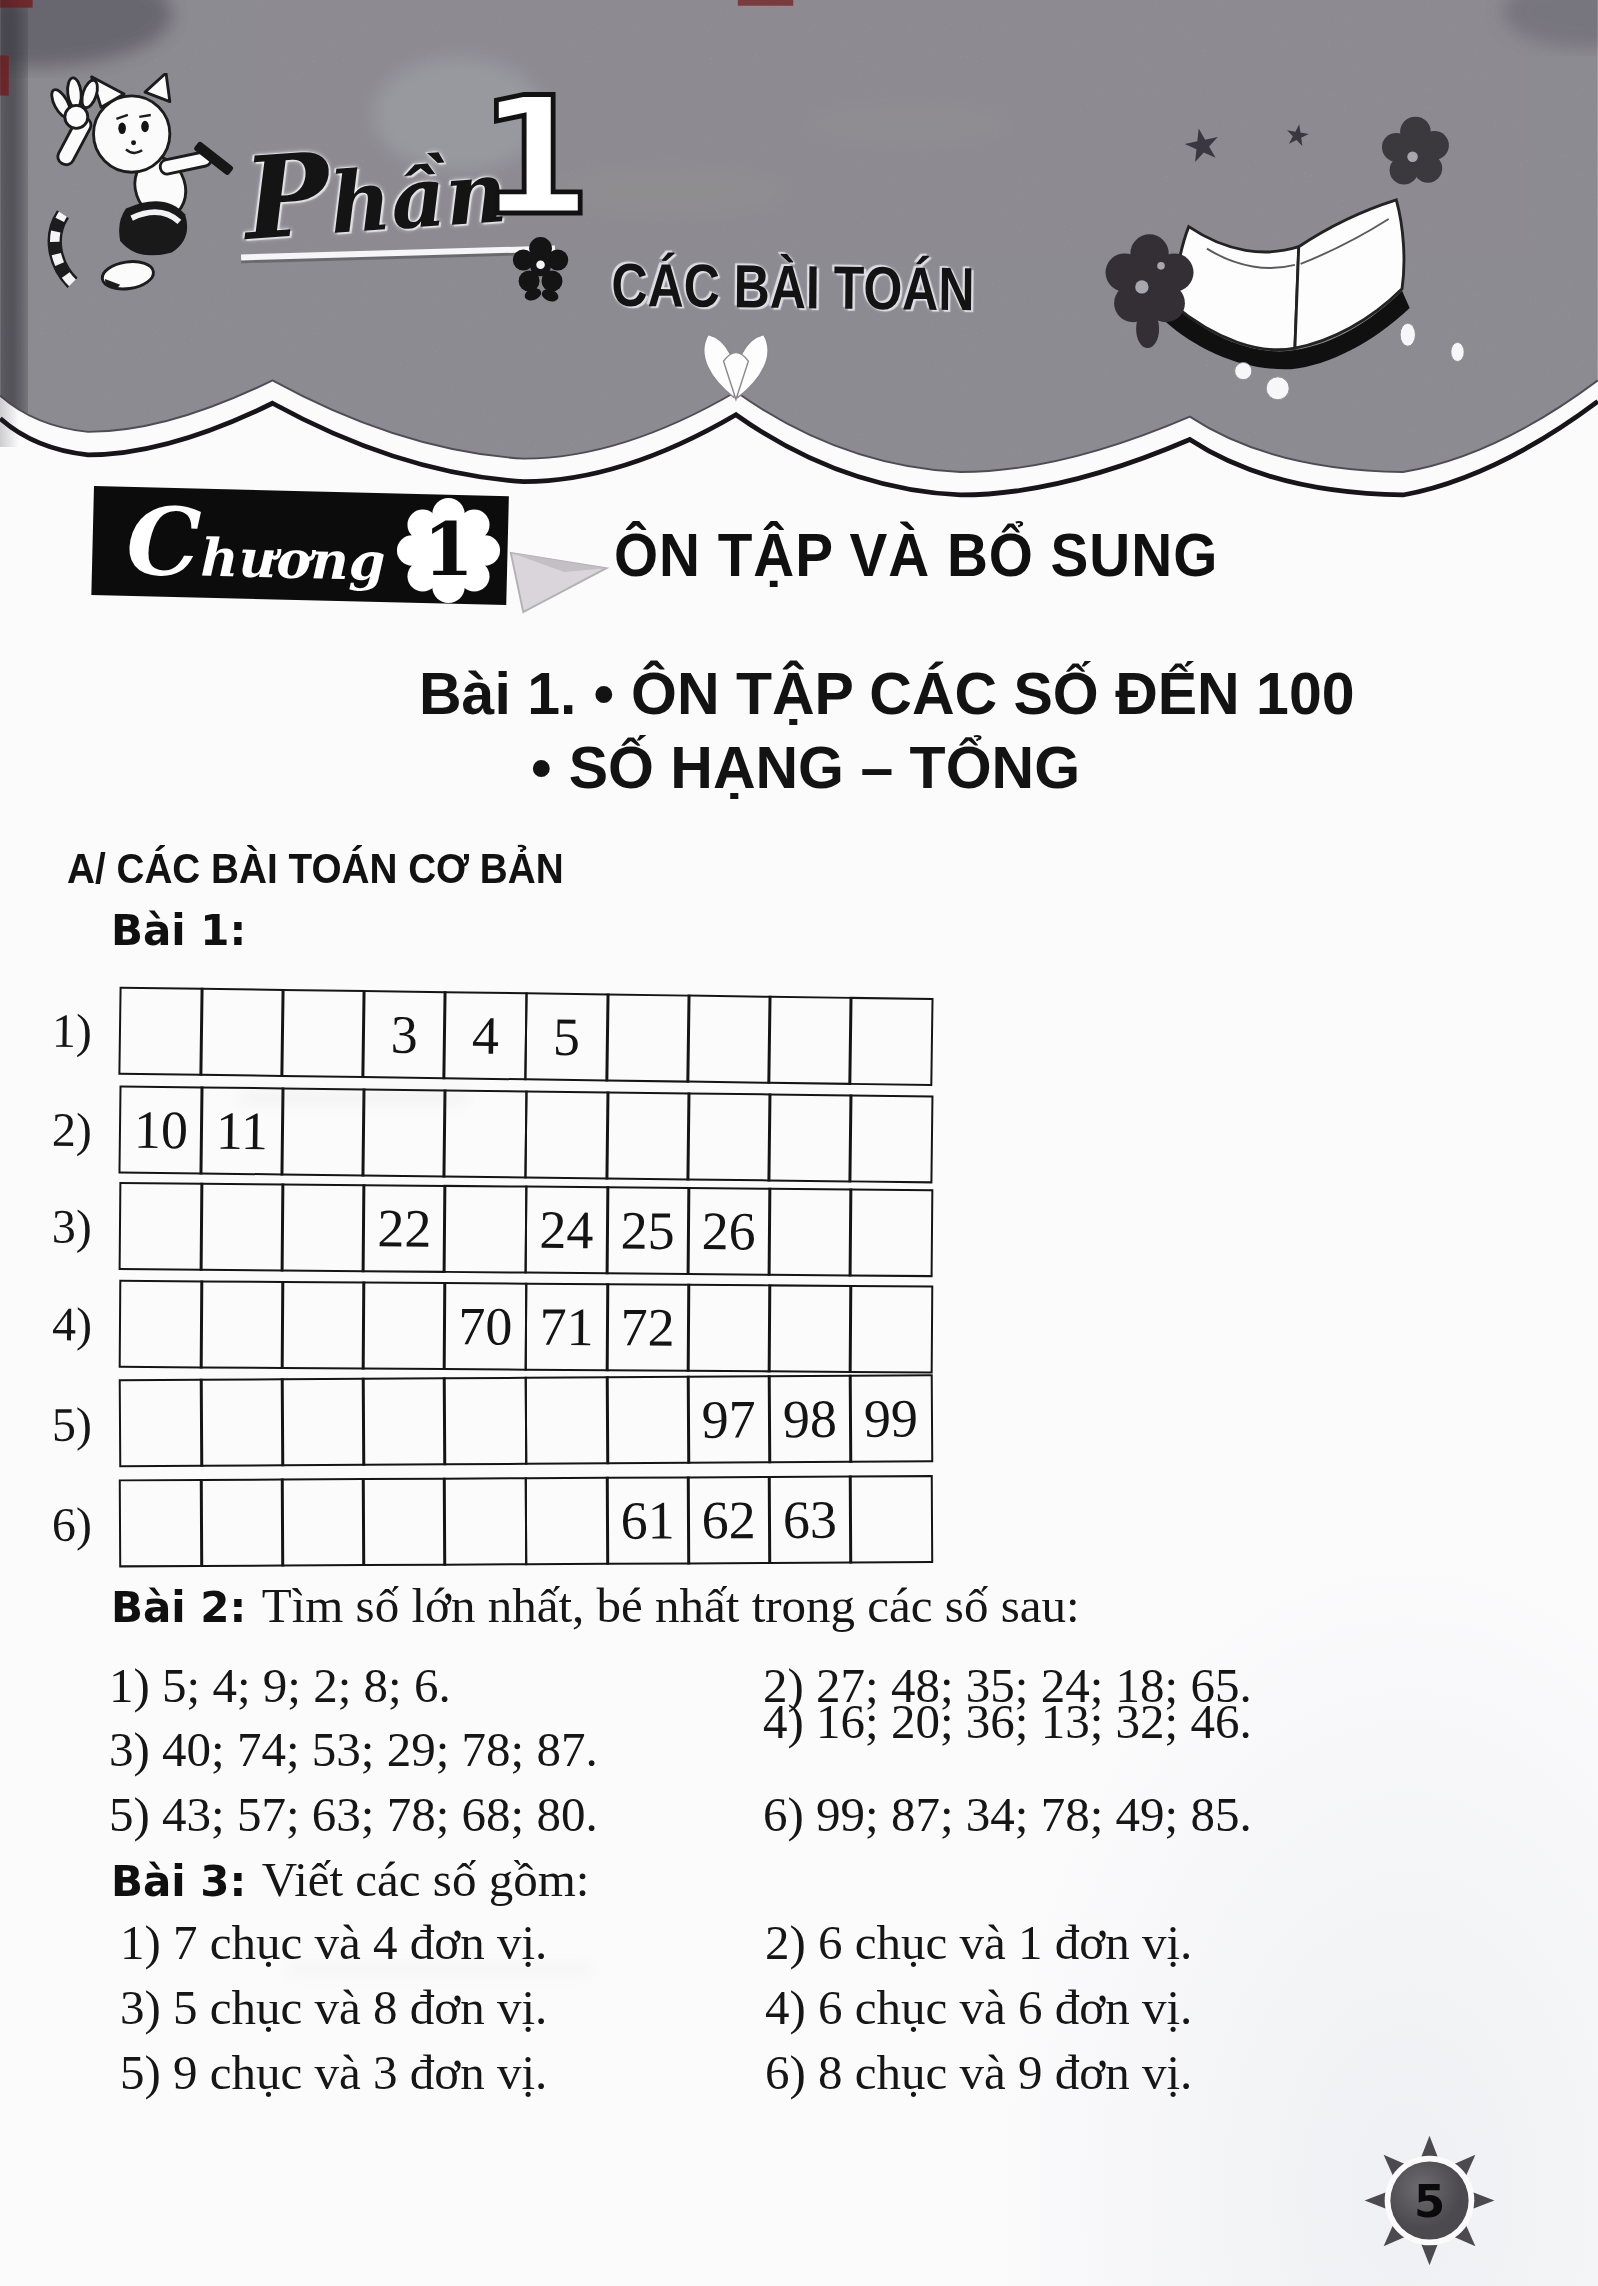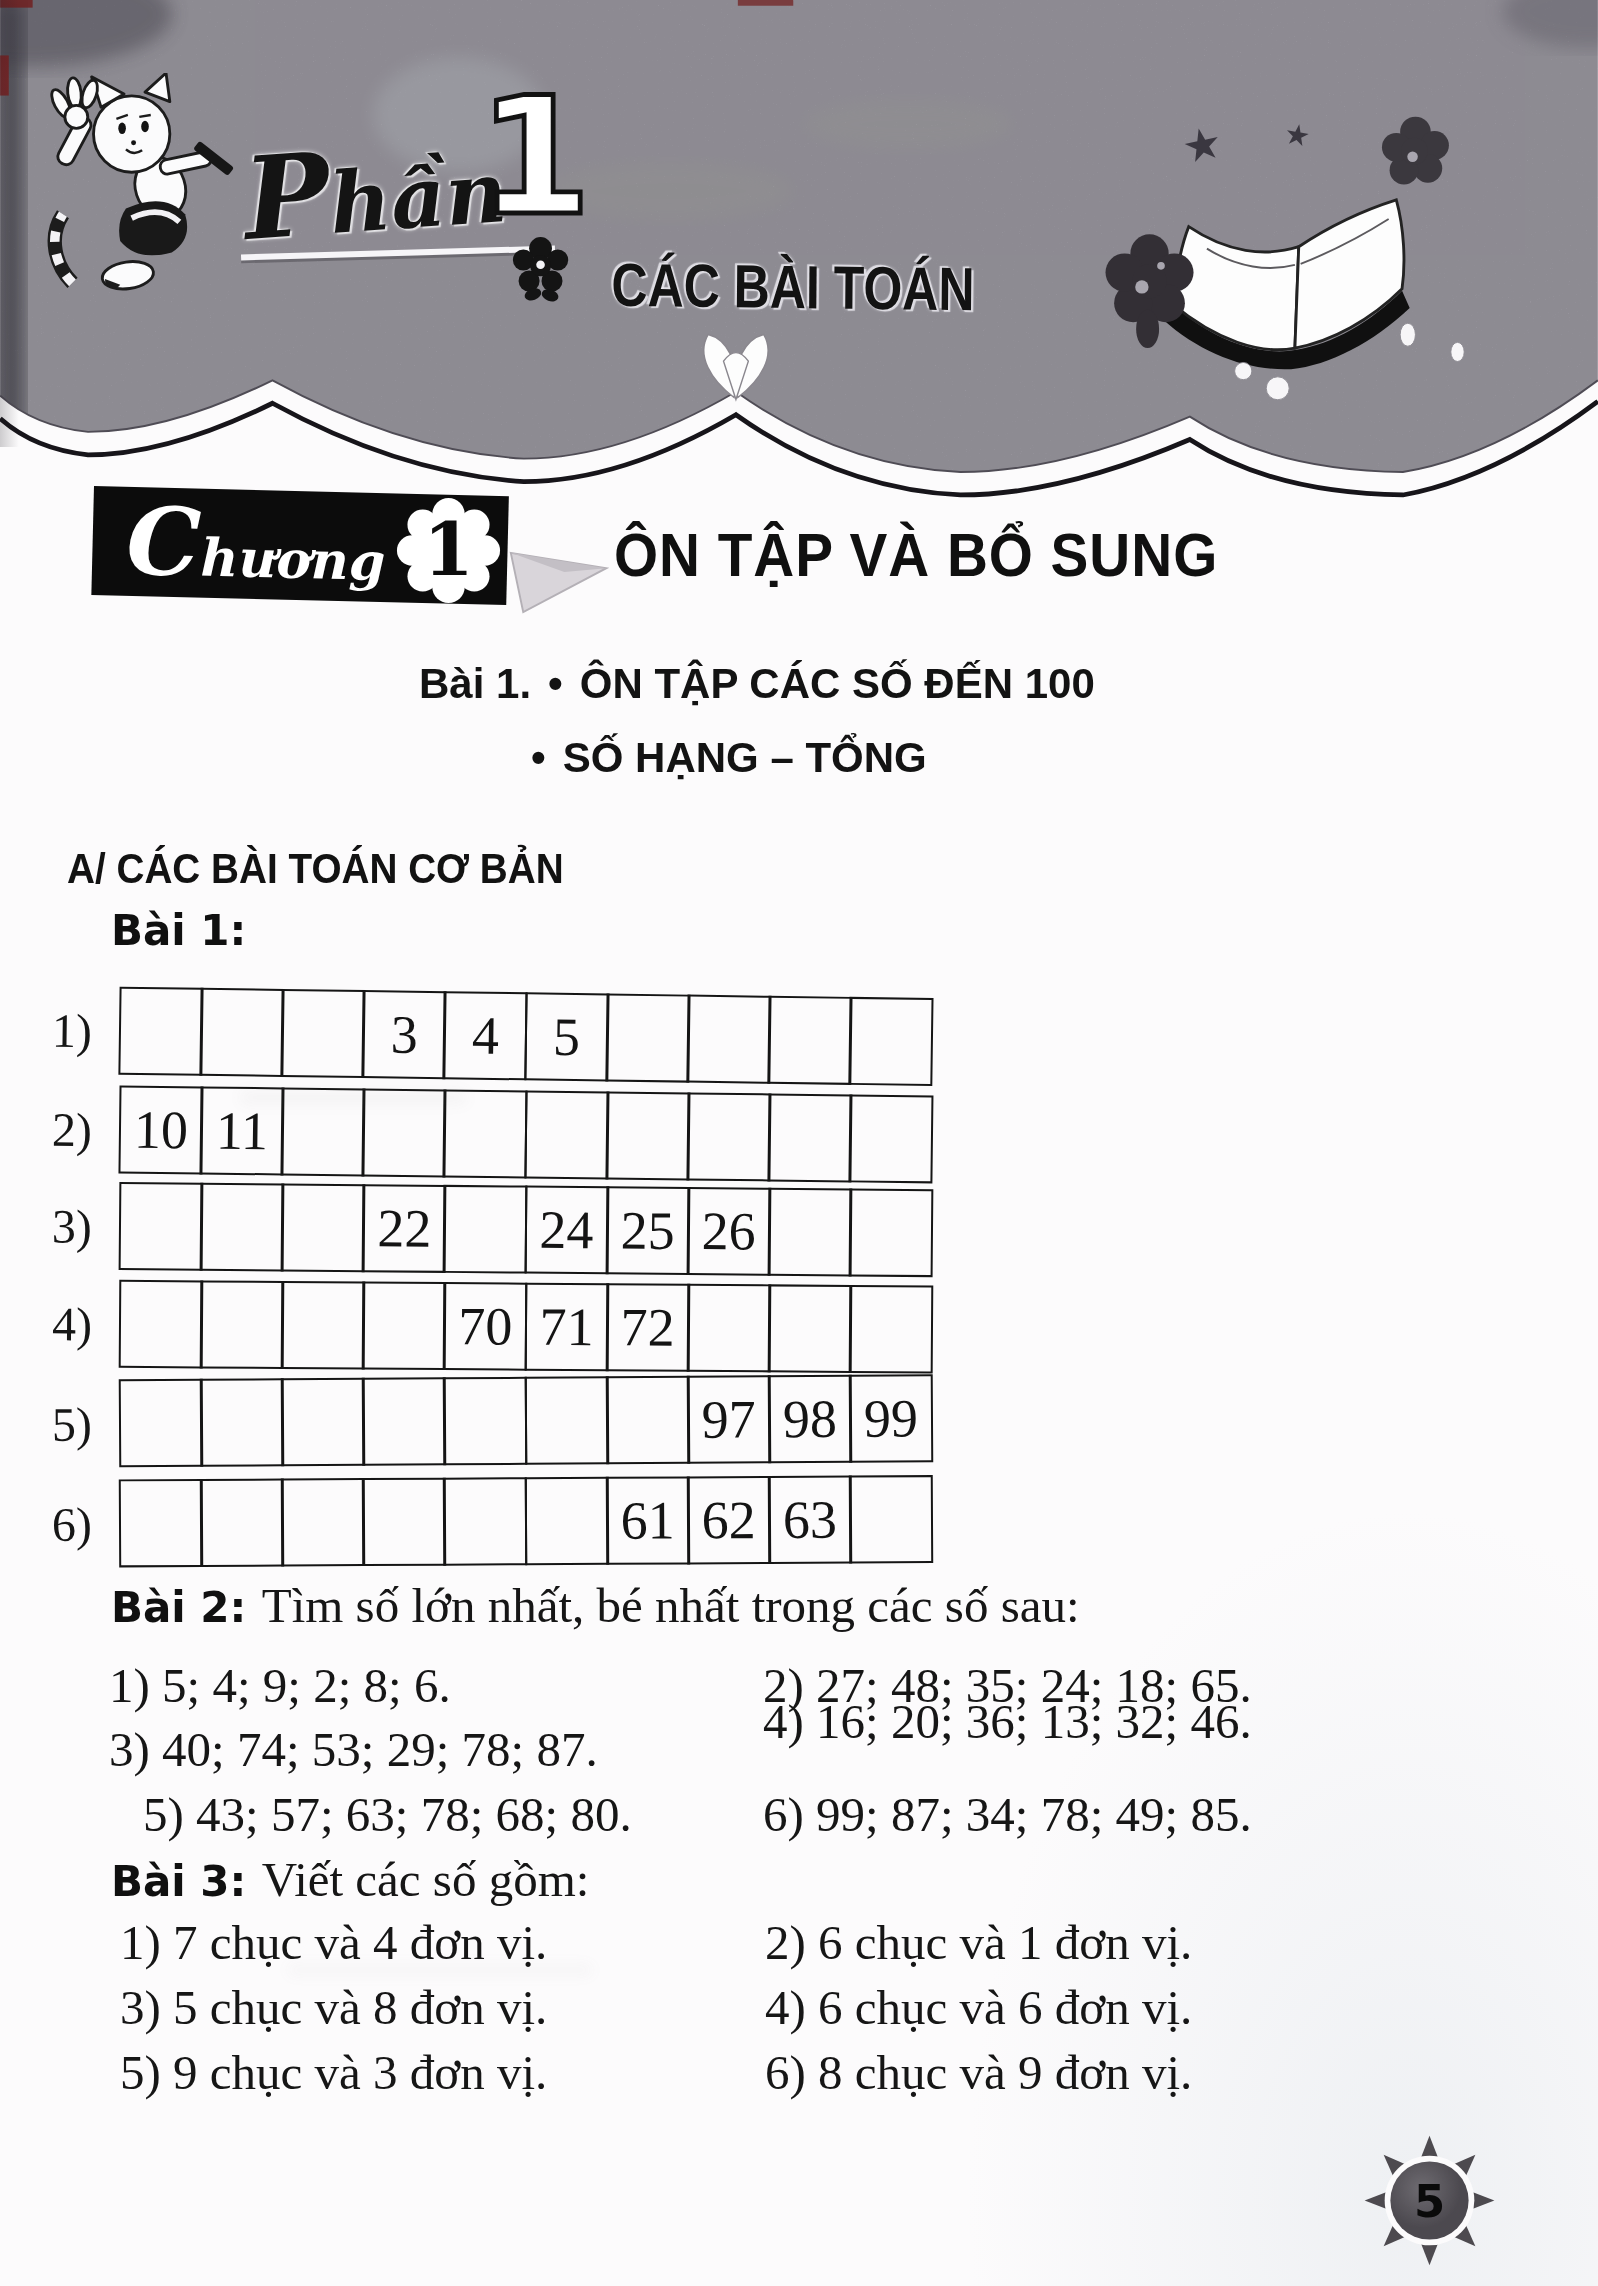--- a/index.html
+++ b/index.html
@@ -43,21 +43,21 @@
     font-family:"DejaVu Serif", serif; font-style:italic; font-weight:700; font-size:52px; line-height:1;
   }
   .chapter-label::first-letter{font-size:1.8em;}
   .chapter-title{
     left:614px; top:520px; font-family:"Liberation Sans", sans-serif; font-weight:700;
     font-size:61px; line-height:1.15; color:#101010; transform:scaleX(.93); transform-origin:left center;
     letter-spacing:1px; white-space:nowrap;
   }
   
   .lesson-line{display:flex; align-items:baseline; gap:17px; white-space:nowrap;
-    font-family:"Liberation Sans", sans-serif; font-weight:700; font-size:42px; line-height:1.25; color:#131313;}
+    font-family:"Liberation Sans", sans-serif; font-weight:700; font-size:59px; line-height:1.25; color:#131313;}
   #lesson-line1{left:419px; top:658px;}
   #lesson-line2{left:531px; top:732px;}
   .section-heading{
     left:67px; top:843px; font-family:"Liberation Sans", sans-serif; font-weight:700; font-size:43px;
     line-height:1.2; color:#121212; transform:scaleX(.9); transform-origin:left center; white-space:nowrap;
   }
   
   .prompt-line{display:flex; align-items:baseline; gap:15.3px; white-space:nowrap;}
   .prompt-line .ex-label{font-family:"DejaVu Sans", sans-serif; font-weight:700; font-size:42px; color:#101010;margin-left:44px;}
   .prompt-line .ex-text{font-family:"Liberation Serif", serif; font-size:49px; color:#161616;}
@@ -363,21 +363,21 @@
     <circle cx="76" cy="76" r="47" fill="#fcfbfc"></circle>
     <circle cx="76" cy="76" r="41" fill="url(#sungrad)"></circle>
     <text x="76" y="93" text-anchor="middle" font-family="DejaVu Sans" font-weight="bold" font-size="47" fill="#0a0a0a">5</text>
   </svg>
 
   <div class="bleed abs" style="left:239px;top:1090px;width:229px;height:15.3px;opacity:.05;background:#777;"></div>
   <div class="bleed abs" style="left:287px;top:1964px;width:306px;height:11.5px;opacity:.05;background:#888;"></div>
   <div class="abs edge-strip" style="opacity:.35"></div>
 <div class="item-line" style="left: 109px; top: 1659px;">1) 5; 4; 9; 2; 8; 6.</div>
     <div class="item-line" style="left: 109px; top: 1723px;">3) 40; 74; 53; 29; 78; 87.</div>
-    <div class="item-line" style="left: 109px; top: 1788px; margin-left: 34px;">5) 43; 57; 63; 78; 68; 80.</div>
+    <div class="item-line" style="left: 109px; top: 1788px;">5) 43; 57; 63; 78; 68; 80.</div>
     <div class="item-line" style="left: 763px; top: 1659px;">2) 27; 48; 35; 24; 18; 65.</div>
     <div class="item-line" style="left: 763px; top: 1695px;">4) 16; 20; 36; 13; 32; 46.</div>
     <div class="item-line" style="left: 763px; top: 1788px;">6) 99; 87; 34; 78; 49; 85.</div>
     <div class="item-line" style="left: 120px; top: 1916px;">1) 7 chục và 4 đơn vị.</div>
     <div class="item-line" style="left: 120px; top: 1981px;">3) 5 chục và 8 đơn vị.</div>
     <div class="item-line" style="left: 120px; top: 2046px; text-align: right;">5) 9 chục và 3 đơn vị.</div>
     <div class="item-line" style="left: 765px; top: 1916px;">2) 6 chục và 1 đơn vị.</div>
     <div class="item-line" style="left: 765px; top: 1981px;">4) 6 chục và 6 đơn vị.</div>
     <div class="item-line" style="left: 765px; top: 2046px;">6) 8 chục và 9 đơn vị.</div>
   </div>

